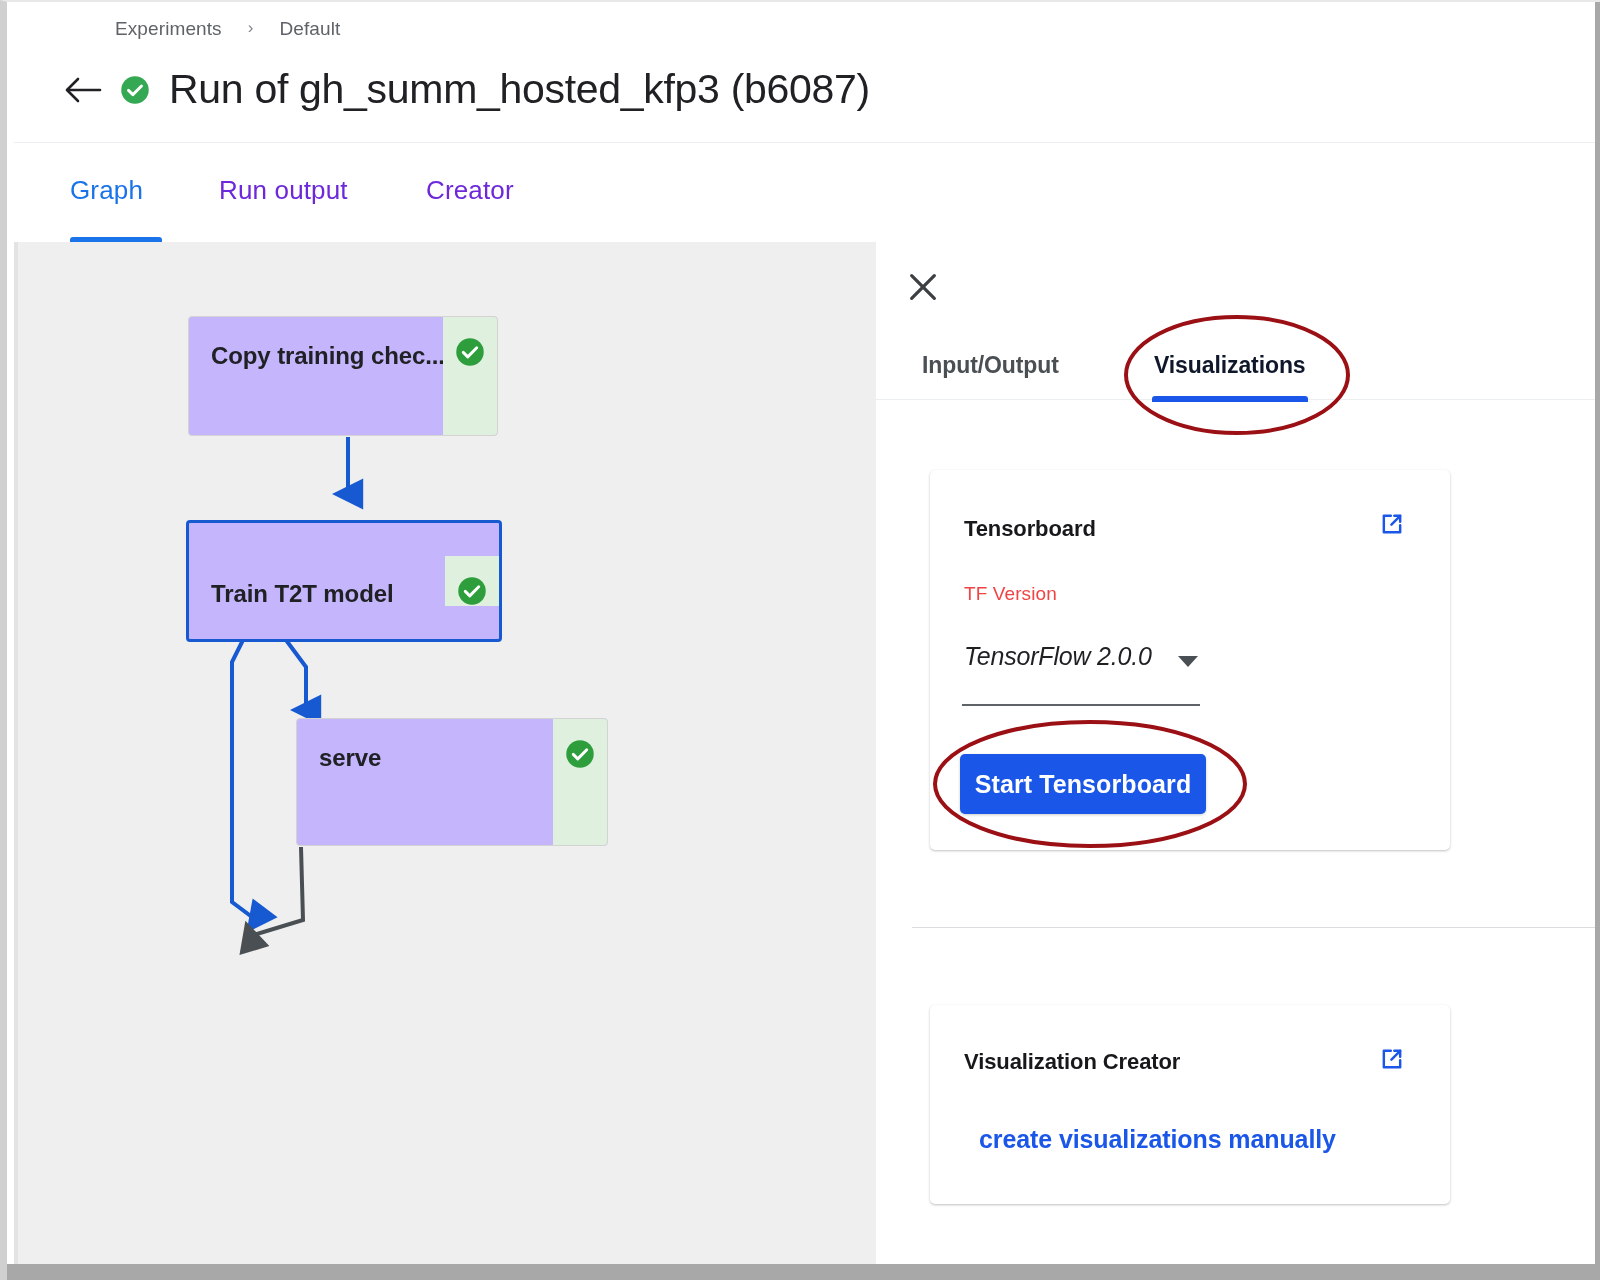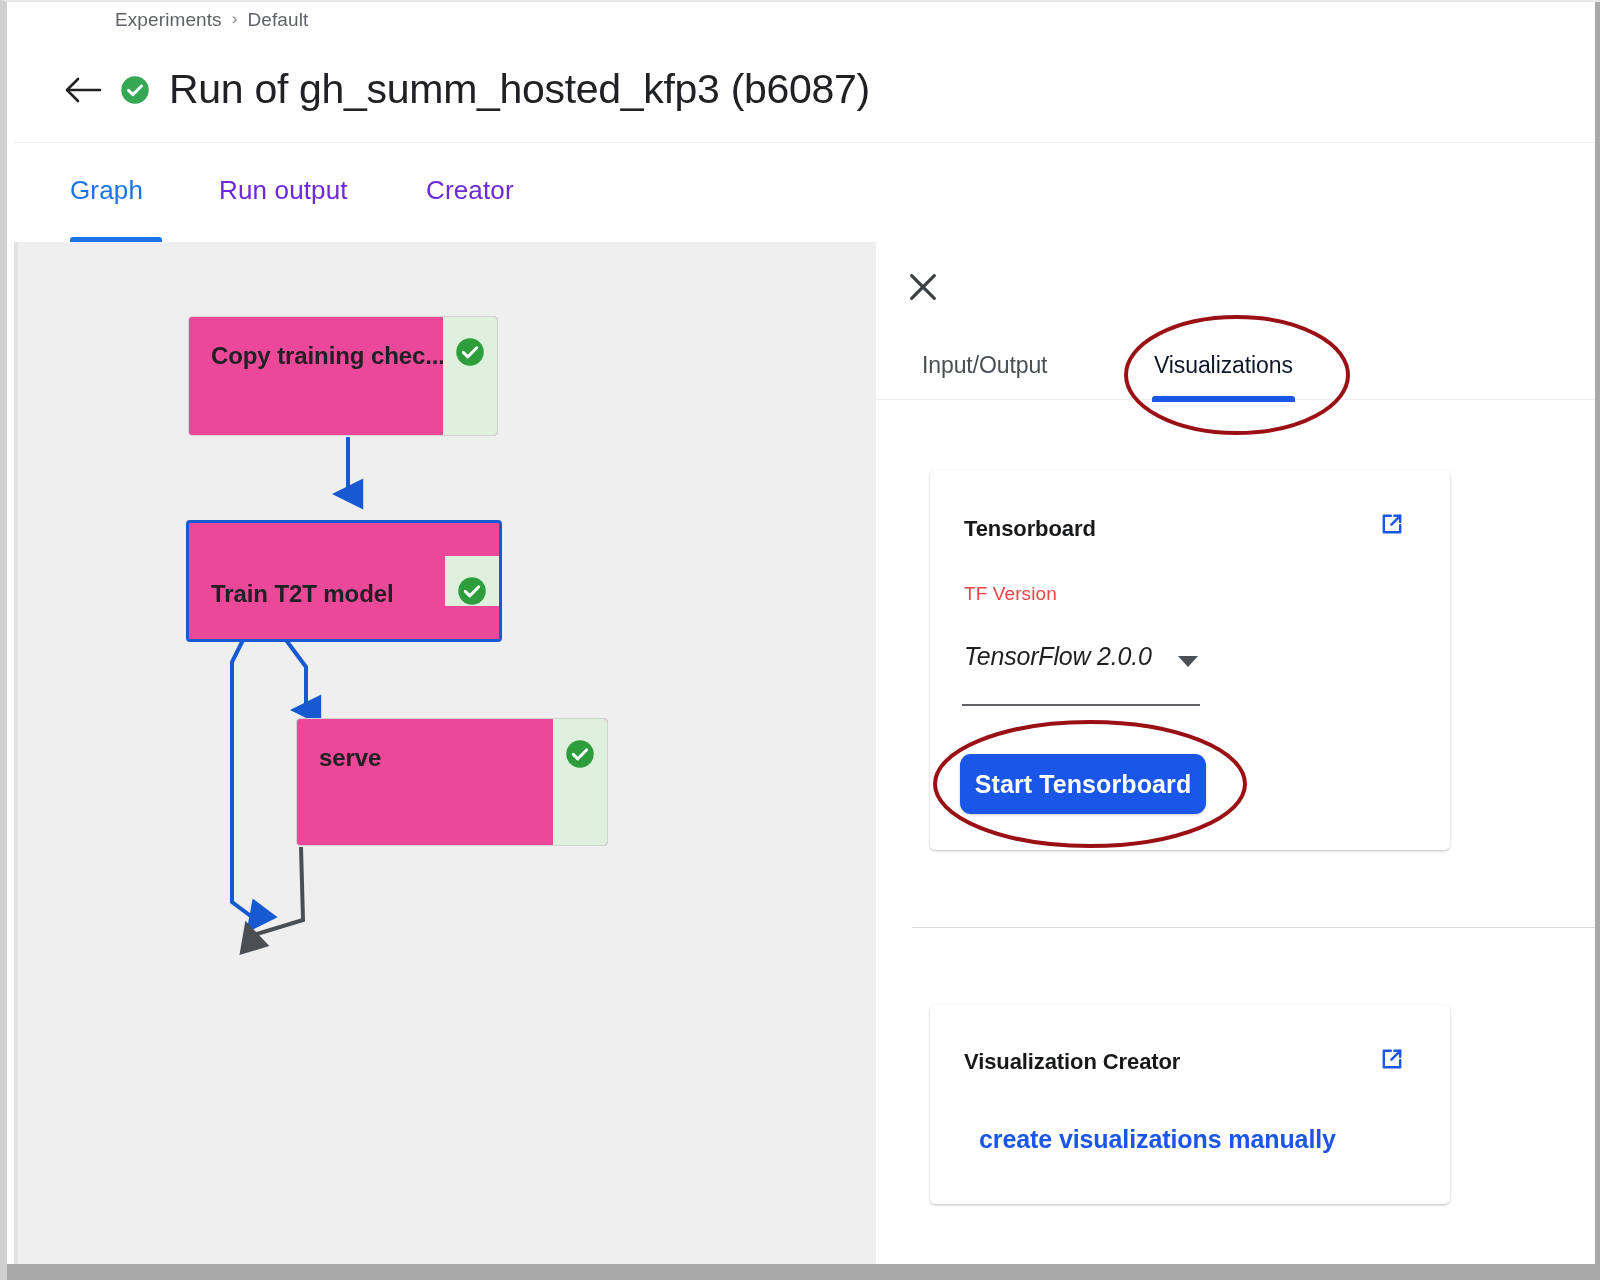--- a/index.html
+++ b/index.html
@@ -44,23 +44,23 @@
   #header {
     position: absolute;
     left: 7px; top: 2px;
     width: 1581px; height: 139px;
     background: #ffffff;
     border-bottom: 1px solid #eceff1;
     box-sizing: border-box;
   }
   #breadcrumb {
     position: absolute;
-    left: 101px; top: 5px;
+    left: 101px; top: 14px;
     display: flex; align-items: center;
-    gap: 10px;
+    gap: 26px;
     font-size: 19px;
     color: #5f6368;
     letter-spacing: .1px;
   }
   .crumb { cursor: pointer; }
   .crumb-sep {
     font-size: 17px; color: #80868b;
     transform: translateY(-1px);
   }
   #title-row {
@@ -127,21 +127,21 @@
     width: 862px; height: 1022px;
     background: #efefef;
     border-left: 4px solid #e3e3e3;
     box-sizing: border-box;
     overflow: hidden;
   }
   #graph-svg { position: absolute; left: 0; top: 0; }
 
   .gnode {
     position: absolute;
-    background: #ec4899;
+    background: #c4b5fd;
     border: 1px solid #d3d3d3;
     border-radius: 4px;
     box-sizing: border-box;
     display: flex;
     cursor: pointer;
     overflow: hidden;
   }
   .gnode.selected {
     border: 3px solid #1659d1;
   }
@@ -186,21 +186,21 @@
     left: 0; top: 88px;
     width: 719px; height: 70px;
     border-bottom: 1px solid #eceff1;
     box-sizing: border-box;
   }
   .ptab {
     position: absolute;
     top: 0; height: 70px;
     display: flex; align-items: center;
     font-size: 23px;
-    font-weight: 400;
+    font-weight: 700;
     color: #4a4f54;
     letter-spacing: -.1px;
     cursor: pointer;
     white-space: nowrap;
   }
   .ptab.active { color: #0f172a; }
   .ptab.active::after {
     content: "";
     position: absolute;
     left: -2px; right: -2px; bottom: -2px;
@@ -256,21 +256,21 @@
   }
   #start-tb-btn {
     position: absolute;
     display: flex; align-items: center; justify-content: center;
     background: #1a56e8;
     color: #ffffff;
     font-size: 25px;
     font-weight: 700;
     letter-spacing: .1px;
     border: none;
-    border-radius: 11px;
+    border-radius: 5px;
     cursor: pointer;
     font-family: "Liberation Sans", sans-serif;
     box-shadow: 0 1px 3px rgba(0,0,0,.2);
   }
   #panel-divider {
     position: absolute;
     left: 36px; top: 685px;
     width: 700px; height: 1px;
     background: #dadce0;
   }

